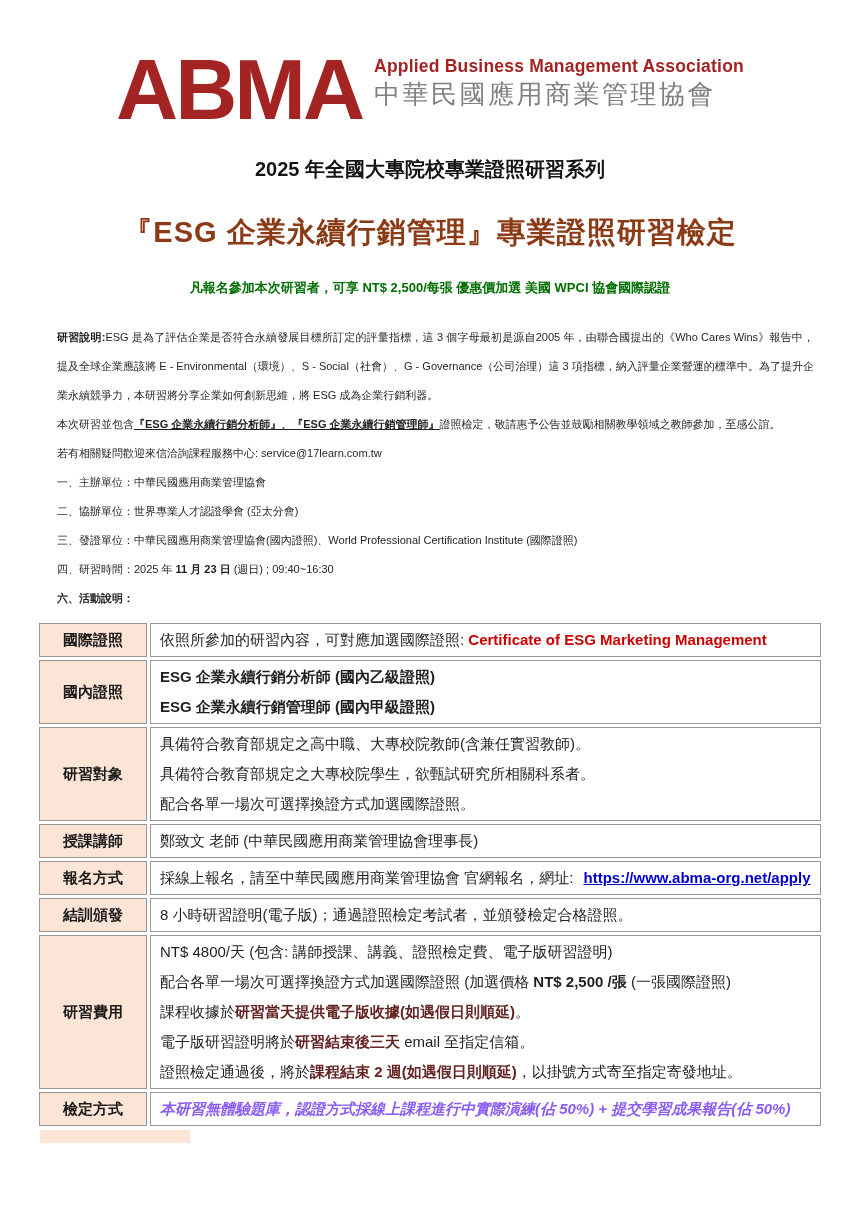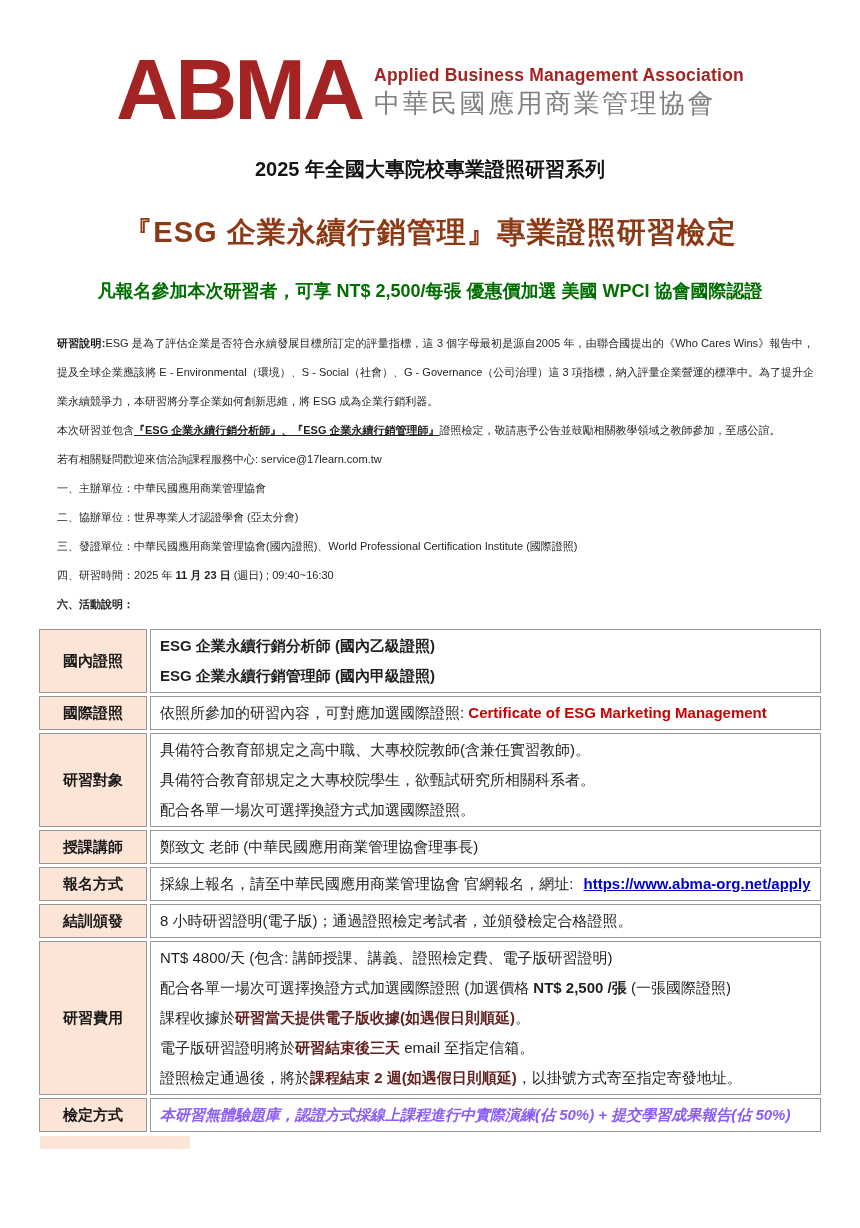--- a/index.html
+++ b/index.html
@@ -10,28 +10,28 @@
     color: #1f1f1f;
   }
   .page { width: 860px; padding-top: 50px; position: relative; }
 
   
   .logo-block { display: flex; justify-content: center; align-items: flex-start; gap: 12px; }
   .logo-abbr {
     font-size: 86px; font-weight: 800; line-height: 0.92; letter-spacing: -3px;
     color: #a42423; font-family: "Liberation Sans", sans-serif;
   }
-  .logo-names { display: flex; flex-direction: column; justify-content: center; height: 80px; padding-top: 6px; }
+  .logo-names { display: flex; flex-direction: column; justify-content: flex-start; height: 80px; padding-top: 6px; }
   .logo-en { font-size: 17.5px; font-weight: bold; color: #a42423; letter-spacing: 0.2px; }
   .logo-zh { font-size: 26px; font-weight: 400; color: #7f7f7f; letter-spacing: 2.5px; }
 
   
   .series-title { text-align: center; font-size: 20px; font-weight: bold; color: #141414; margin-top: 26px; }
   .main-title   { text-align: center; font-size: 29px; font-weight: bold; color: #8c3a16; margin-top: 30px; letter-spacing: 1px; }
-  .promo        { text-align: center; font-size: 18px; font-weight: bold; color: #006e00; margin-top: 26px; }
+  .promo        { text-align: center; font-size: 13px; font-weight: bold; color: #006e00; margin-top: 26px; }
 
   
   .body-text { margin: 26px 46px 0 57px; font-size: 11px; line-height: 29px; text-align: justify; }
   .b  { font-weight: bold; }
   .bu { font-weight: bold; text-decoration: underline; }
   .org-list div.li { padding-left: 46px; text-indent: -46px; }
   .li-bold { font-weight: bold; }
 
   
   table.info {
@@ -77,29 +77,29 @@
       <div class="li"><span>二、</span><span>協辦單位：世界專業人才認證學會 (亞太分會)</span></div>
       <div class="li"><span>三、</span><span>發證單位：中華民國應用商業管理協會(國內證照)、World Professional Certification Institute (國際證照)</span></div>
       <div class="li"><span>四、</span><span>研習時間：2025 年 </span><span class="b">11 月 23 日</span><span> (週日) ; 09:40~16:30</span></div>
       <div class="li li-bold"><span>六、</span><span>活動說明：</span></div>
     </div>
   </div>
 
   <table class="info">
     <tbody>
         <tr>
+      <td class="lbl">國際證照</td>
+      <td class="val"><span>依照所參加的研習內容，可對應加選國際證照: </span><span class="red">Certificate of ESG Marketing Management</span></td>
+    </tr>
+    <tr>
       <td class="lbl">國內證照</td>
       <td class="val">
         <div class="b">ESG 企業永續行銷分析師 (國內乙級證照)</div>
         <div class="b">ESG 企業永續行銷管理師 (國內甲級證照)</div>
       </td>
-    </tr>
-    <tr>
-      <td class="lbl">國際證照</td>
-      <td class="val"><span>依照所參加的研習內容，可對應加選國際證照: </span><span class="red">Certificate of ESG Marketing Management</span></td>
     </tr>
     <tr>
       <td class="lbl">研習對象</td>
       <td class="val">
         <div>具備符合教育部規定之高中職、大專校院教師(含兼任實習教師)。</div>
         <div>具備符合教育部規定之大專校院學生，欲甄試研究所相關科系者。</div>
         <div>配合各單一場次可選擇換證方式加選國際證照。</div>
       </td>
     </tr>
     <tr>

